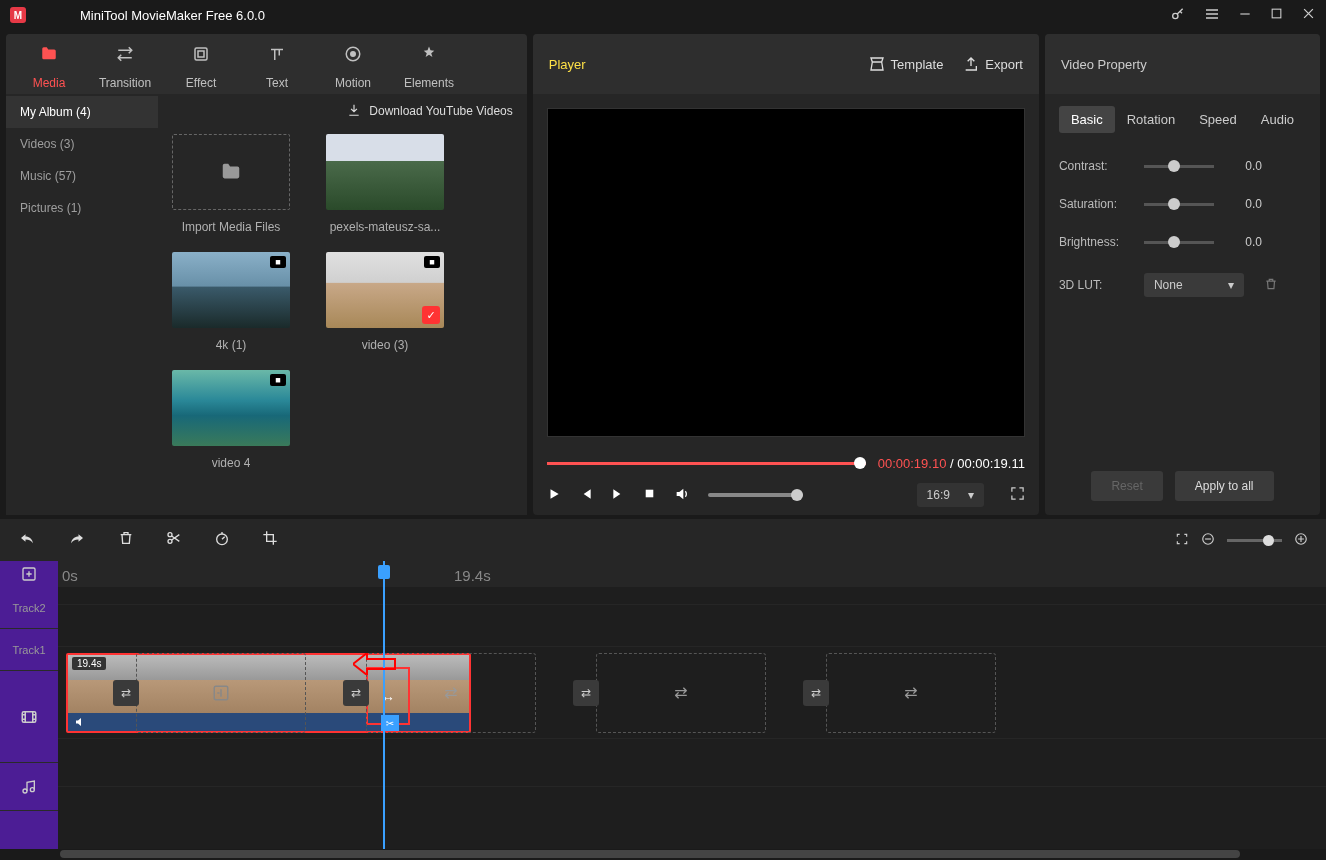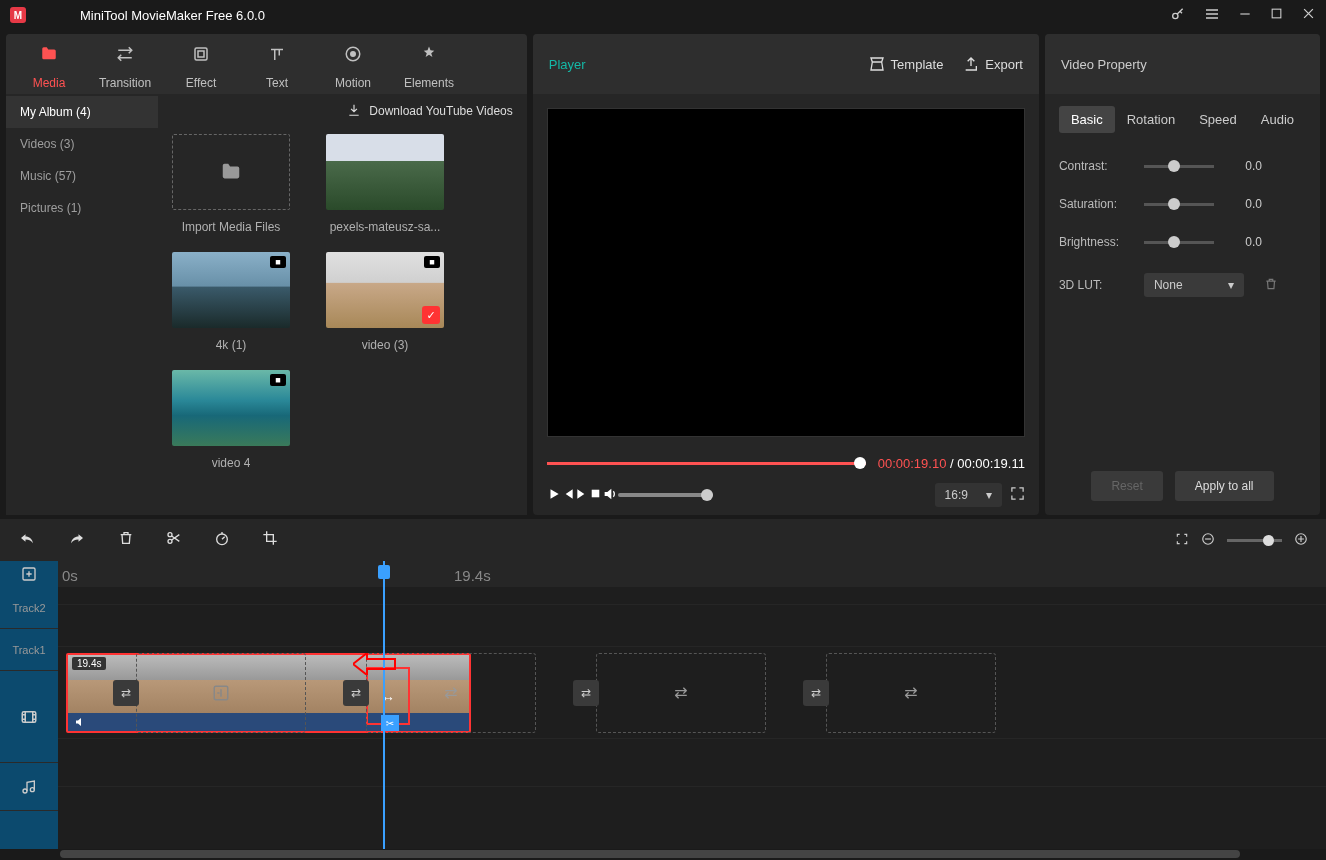--- a/index.html
+++ b/index.html
@@ -30,29 +30,29 @@
 .media-grid { display: flex; flex-wrap: wrap; gap: 18px 24px; padding: 6px 8px; }
 .media-item { width: 130px; display: flex; flex-direction: column; align-items: center; gap: 10px; }
 .thumb { width: 118px; height: 76px; background: #555; border-radius: 2px; position: relative; overflow:hidden;}
 .thumb.dashed { border: 1px dashed #666; background: transparent; display: flex; align-items: center; justify-content: center; color: #888; font-size: 22px;}
 .thumb .vbadge { position: absolute; top: 4px; right: 4px; width: 16px; height: 12px; background: #000; color: #fff; display:flex; align-items:center; justify-content:center; font-size:9px; border-radius:2px;}
 .thumb .check { position: absolute; bottom: 4px; right: 4px; width: 18px; height: 18px; background: #ff3333; border-radius: 3px; color:#fff; display:flex; align-items:center; justify-content:center; font-size:11px;}
 .media-item .label { font-size: 12px; color: #b0b0b0; white-space: nowrap; overflow: hidden; text-overflow: ellipsis; max-width: 118px; }
 
 .mid-panel { width: 520px; margin: 4px 0 0 6px; background: #262626; border-radius: 4px; display:flex; flex-direction:column;}
 .mid-header { height: 60px; background: #2e2e2e; display:flex; align-items:center; padding: 0 16px; border-radius:4px 4px 0 0;}
-.mid-header .ptitle { flex:1; color:#14b8a6; font-size:13px;}
+.mid-header .ptitle { flex:1; color:#fde047; font-size:13px;}
 .mid-header .hbtn { display:flex; align-items:center; gap:6px; color:#ddd; margin-left:20px; cursor:pointer; font-size:13px;}
 .preview { flex:1; margin: 14px; background: #000; border:1px solid #333;}
 .scrubber { height: 24px; display:flex; align-items:center; padding: 0 14px; gap:12px;}
 .scrub-track { flex:1; height:3px; background:#ff5252; position:relative;}
 .scrub-track::after { content:''; position:absolute; right:0; top:-5px; width:12px; height:12px; border-radius:50%; background:#fff;}
 .timecode { font-size:13px; color:#fff;}
 .timecode .cur { color:#ff5252;}
-.controls { height:40px; display:flex; align-items:center; padding:0 14px; }
+.controls { height:40px; display:flex; align-items:center; padding:0 14px; gap:18px;}
 .ctrlbtn { color:#fff; cursor:pointer; font-size:14px;}
 .vol-slider { width:95px; height:4px; background:#888; border-radius:2px; position:relative;}
 .vol-slider::after{content:'';position:absolute;right:0;top:-4px;width:12px;height:12px;border-radius:50%;background:#ccc;}
 .aspect { margin-left:auto; background:#333; color:#ccc; padding:5px 10px; border-radius:3px; display:flex; align-items:center; gap:18px; font-size:12px; cursor:pointer;}
 .fullscreen { color:#ccc; cursor:pointer; font-size:14px; margin-left:8px;}
 
 .right-panel { flex:1; margin:4px 6px 0 6px; background:#262626; border-radius:4px; display:flex; flex-direction:column;}
 .right-header { height:60px; background:#2e2e2e; display:flex; align-items:center; padding:0 16px; color:#ccc; font-size:13px; border-radius:4px 4px 0 0;}
 .prop-tabs { display:flex; padding:12px 14px 14px;}
 .prop-tab { padding:6px 12px; color:#ccc; cursor:pointer; font-size:13px; border-radius:3px;}
@@ -69,21 +69,21 @@
 .pbtn.disabled { color:#666; cursor:default;}
 
 .lower { height: 340px; background:#1e1e1e; margin-top:4px; display:flex; flex-direction:column;}
 .action-bar { height:42px; background:#262626; display:flex; align-items:center; padding:0 18px; gap:32px;}
 .abtn { color:#ddd; cursor:pointer; font-size:16px;}
 .zoom-area { margin-left:auto; display:flex; align-items:center; gap:12px; color:#ccc;}
 .zoom-slider { width:55px; height:3px; background:#666; position:relative;}
 .zoom-slider .zdot{position:absolute;left:65%;top:-4px;width:11px;height:11px;border-radius:50%;background:#ddd;}
 
 .timeline { flex:1; display:flex; background:#1e1e1e; position:relative;}
-.track-labels { width:58px; background:#0c4a6e; display:flex; flex-direction:column;}
+.track-labels { width:58px; background:#4c1d95; display:flex; flex-direction:column;}
 .track-labels .tlabel { height:42px; display:flex; align-items:center; justify-content:center; color:#999; font-size:11px; border-bottom:1px solid #2a2a2a;}
 .track-labels .tlabel.big { height:92px; font-size:16px;}
 .track-labels .ruler-cell{height:26px; display:flex; align-items:center; justify-content:center; color:#999;}
 
 .tracks { flex:1; position:relative; overflow:hidden;}
 .ruler { height:26px; background:#262626; position:relative; color:#888; font-size:15px;}
 .ruler .mark{position:absolute; top:6px;}
 .playhead { position:absolute; top:0; bottom:0; left:325px; width:2px; background:#3aa0ff; z-index:5;}
 .playhead::before{content:'';position:absolute;top:4px;left:-5px;width:12px;height:14px;background:#3aa0ff;border-radius:2px;}
 .track-row { height:42px; background:#1e1e1e; border-bottom:1px solid #262626; position:relative;}

